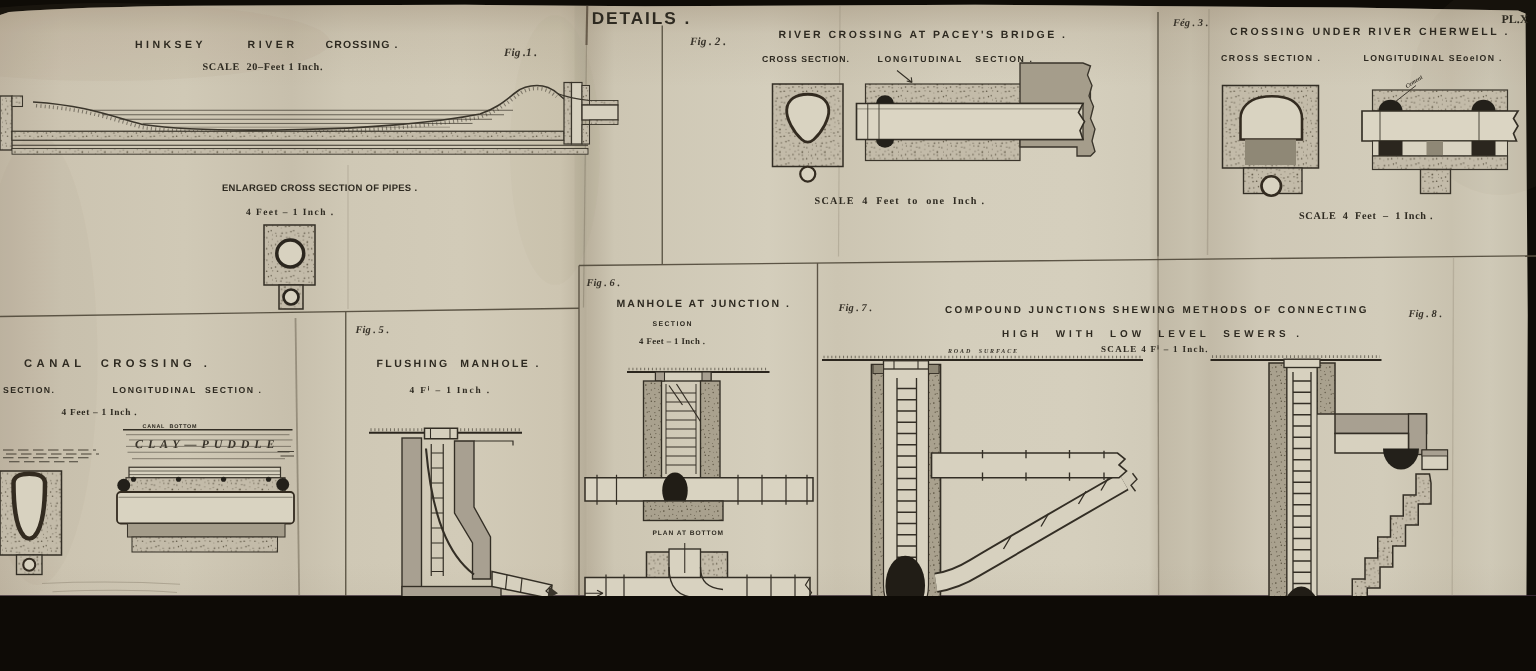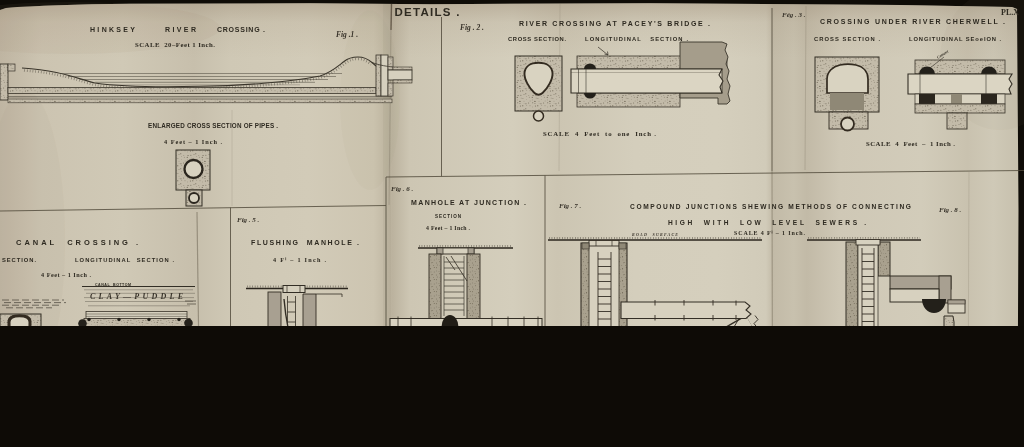--- a/index.html
+++ b/index.html
@@ -1,15 +1,15 @@
 <!DOCTYPE html>
 <html><head><meta charset="utf-8">
 <style>
 html,body{margin:0;padding:0;background:#0e0b06;}
-#c{position:relative;width:1024px;height:326px;overflow:hidden;background:#f0abfc;}
+#c{position:relative;width:1024px;height:397px;overflow:hidden;background:#f0abfc;}
 text{font-family:"Liberation Sans",sans-serif;fill:#2e2a21;}
 .t{font-weight:bold;}
 .f{font-family:"Liberation Serif",serif;font-style:italic;font-weight:bold;fill:#38332a;}
 .s{font-family:"Liberation Serif",serif;font-weight:bold;}
 </style></head>
 <body>
 <div id="c">
 <svg width="1024" height="447" viewBox="0 0 1024 447" shape-rendering="geometricPrecision">
 <defs>
 <pattern id="sp" width="15" height="15" patternUnits="userSpaceOnUse">

